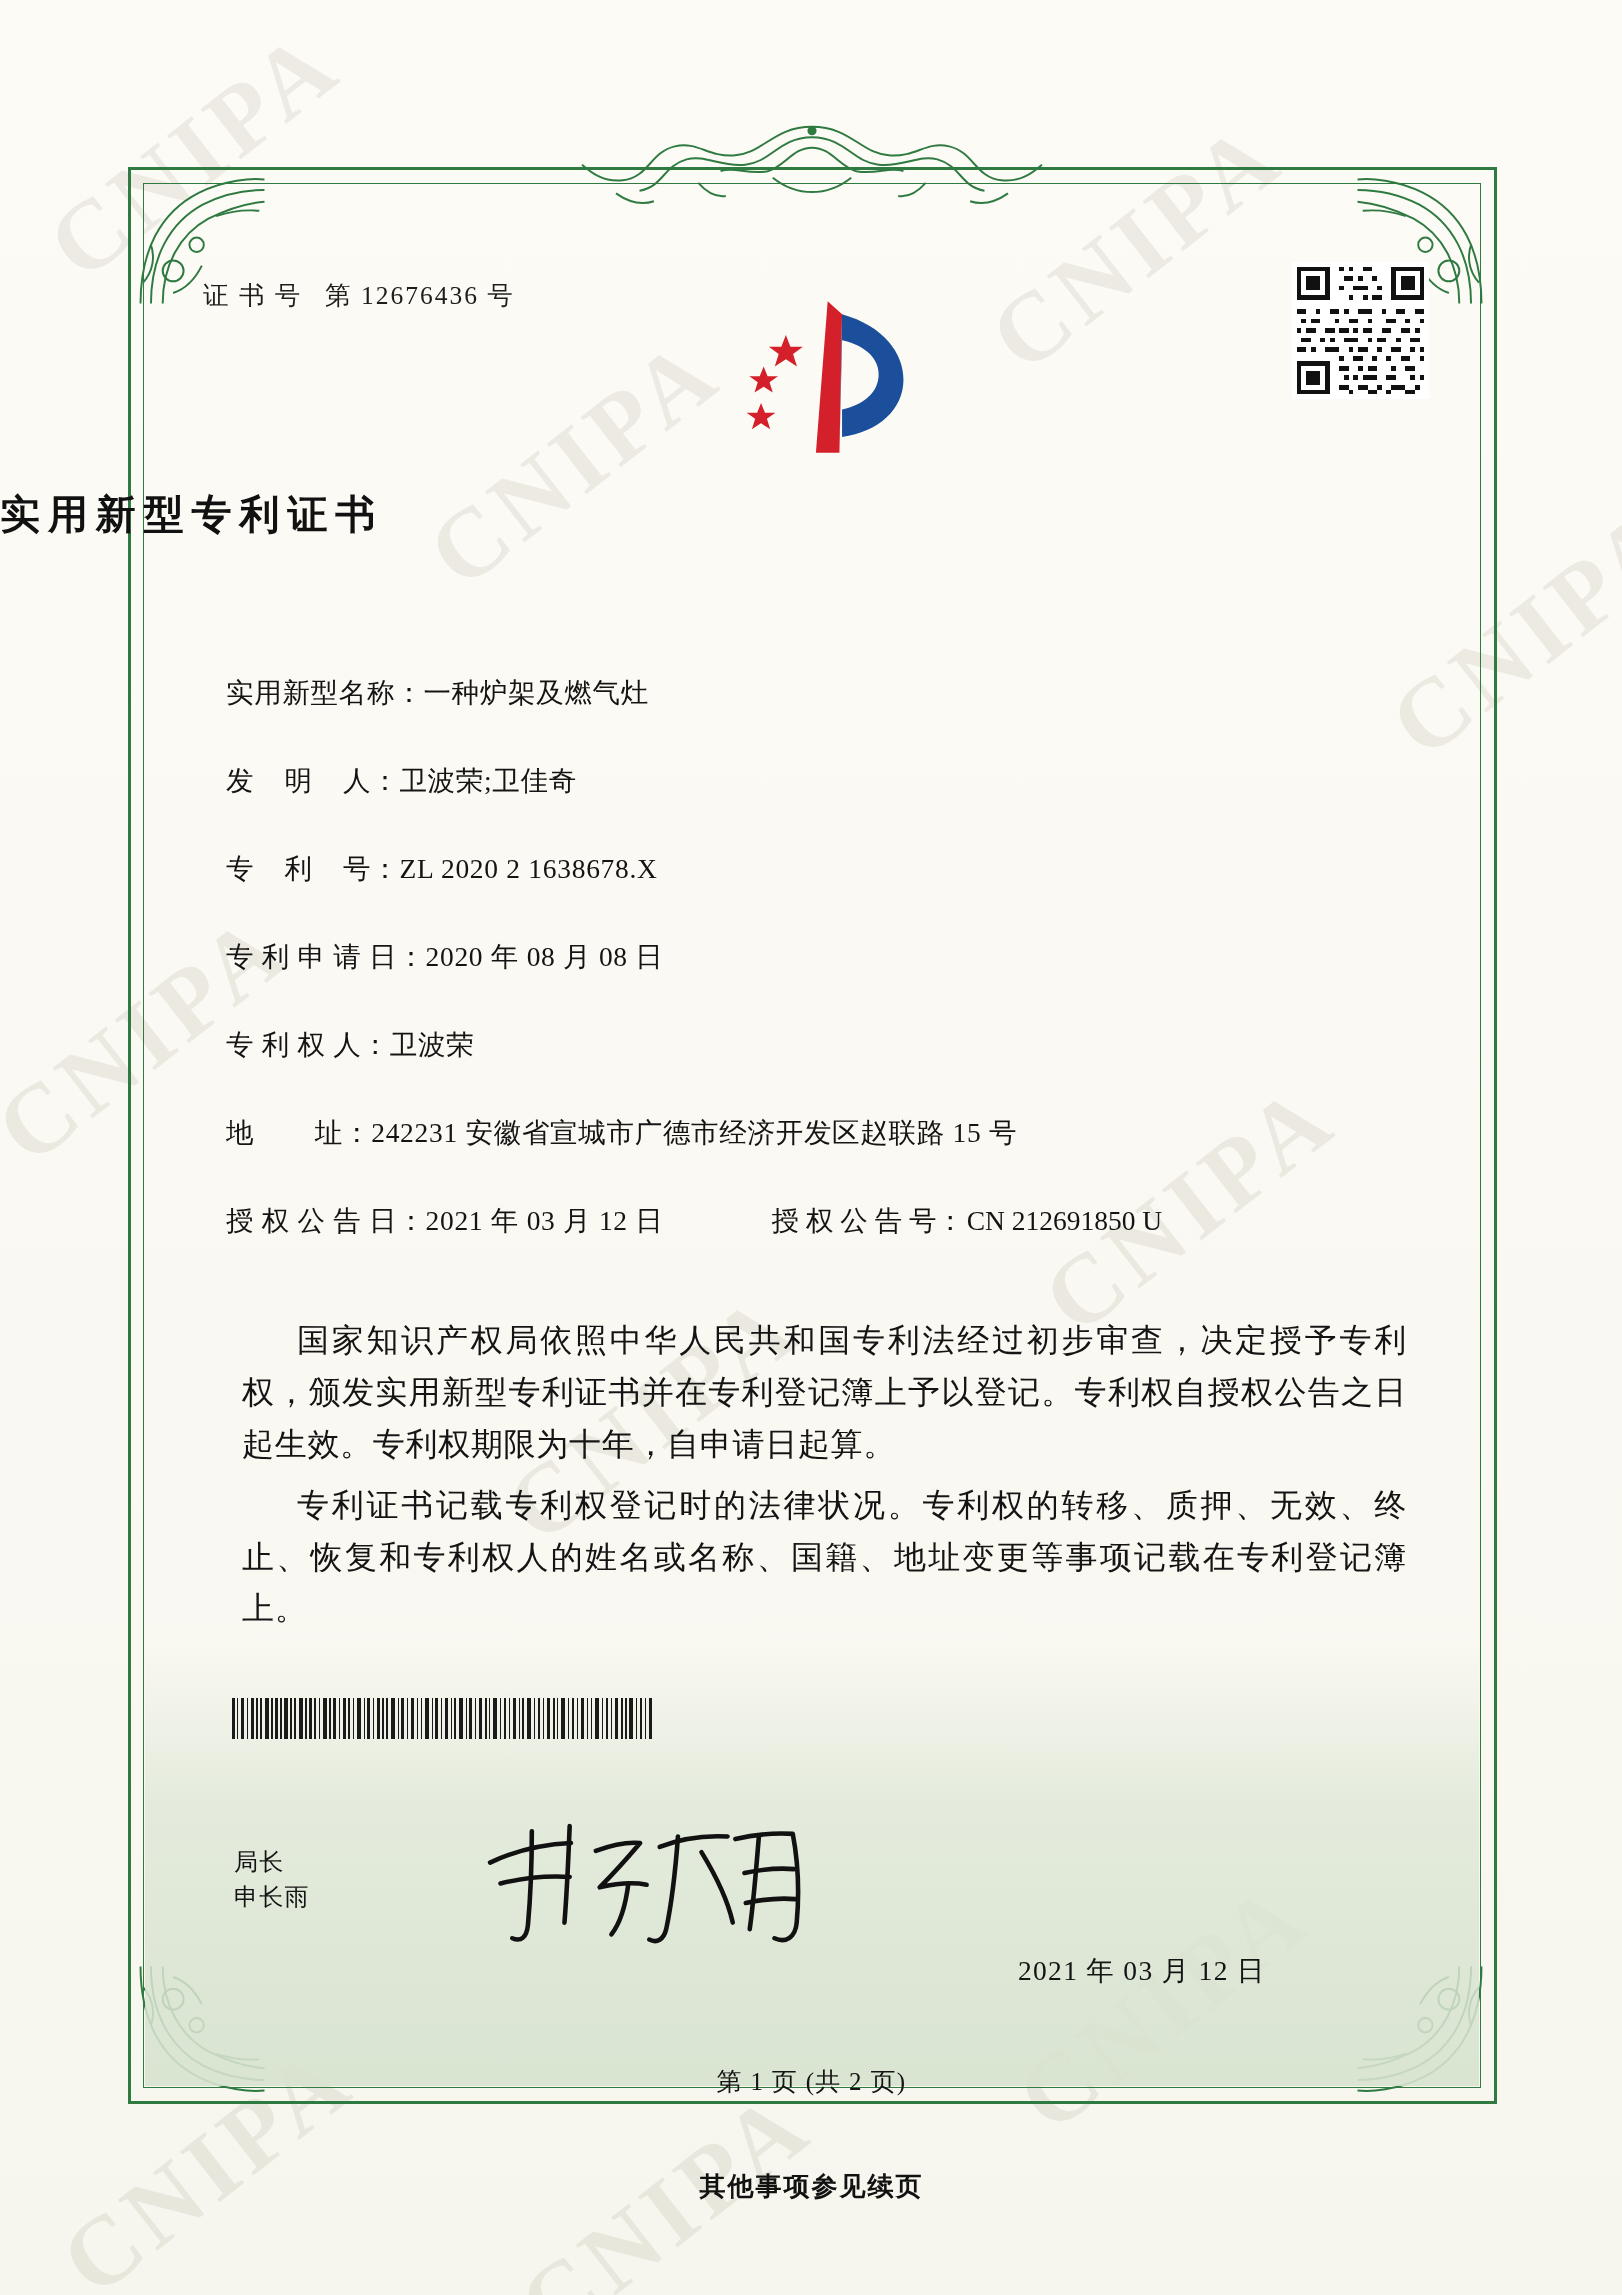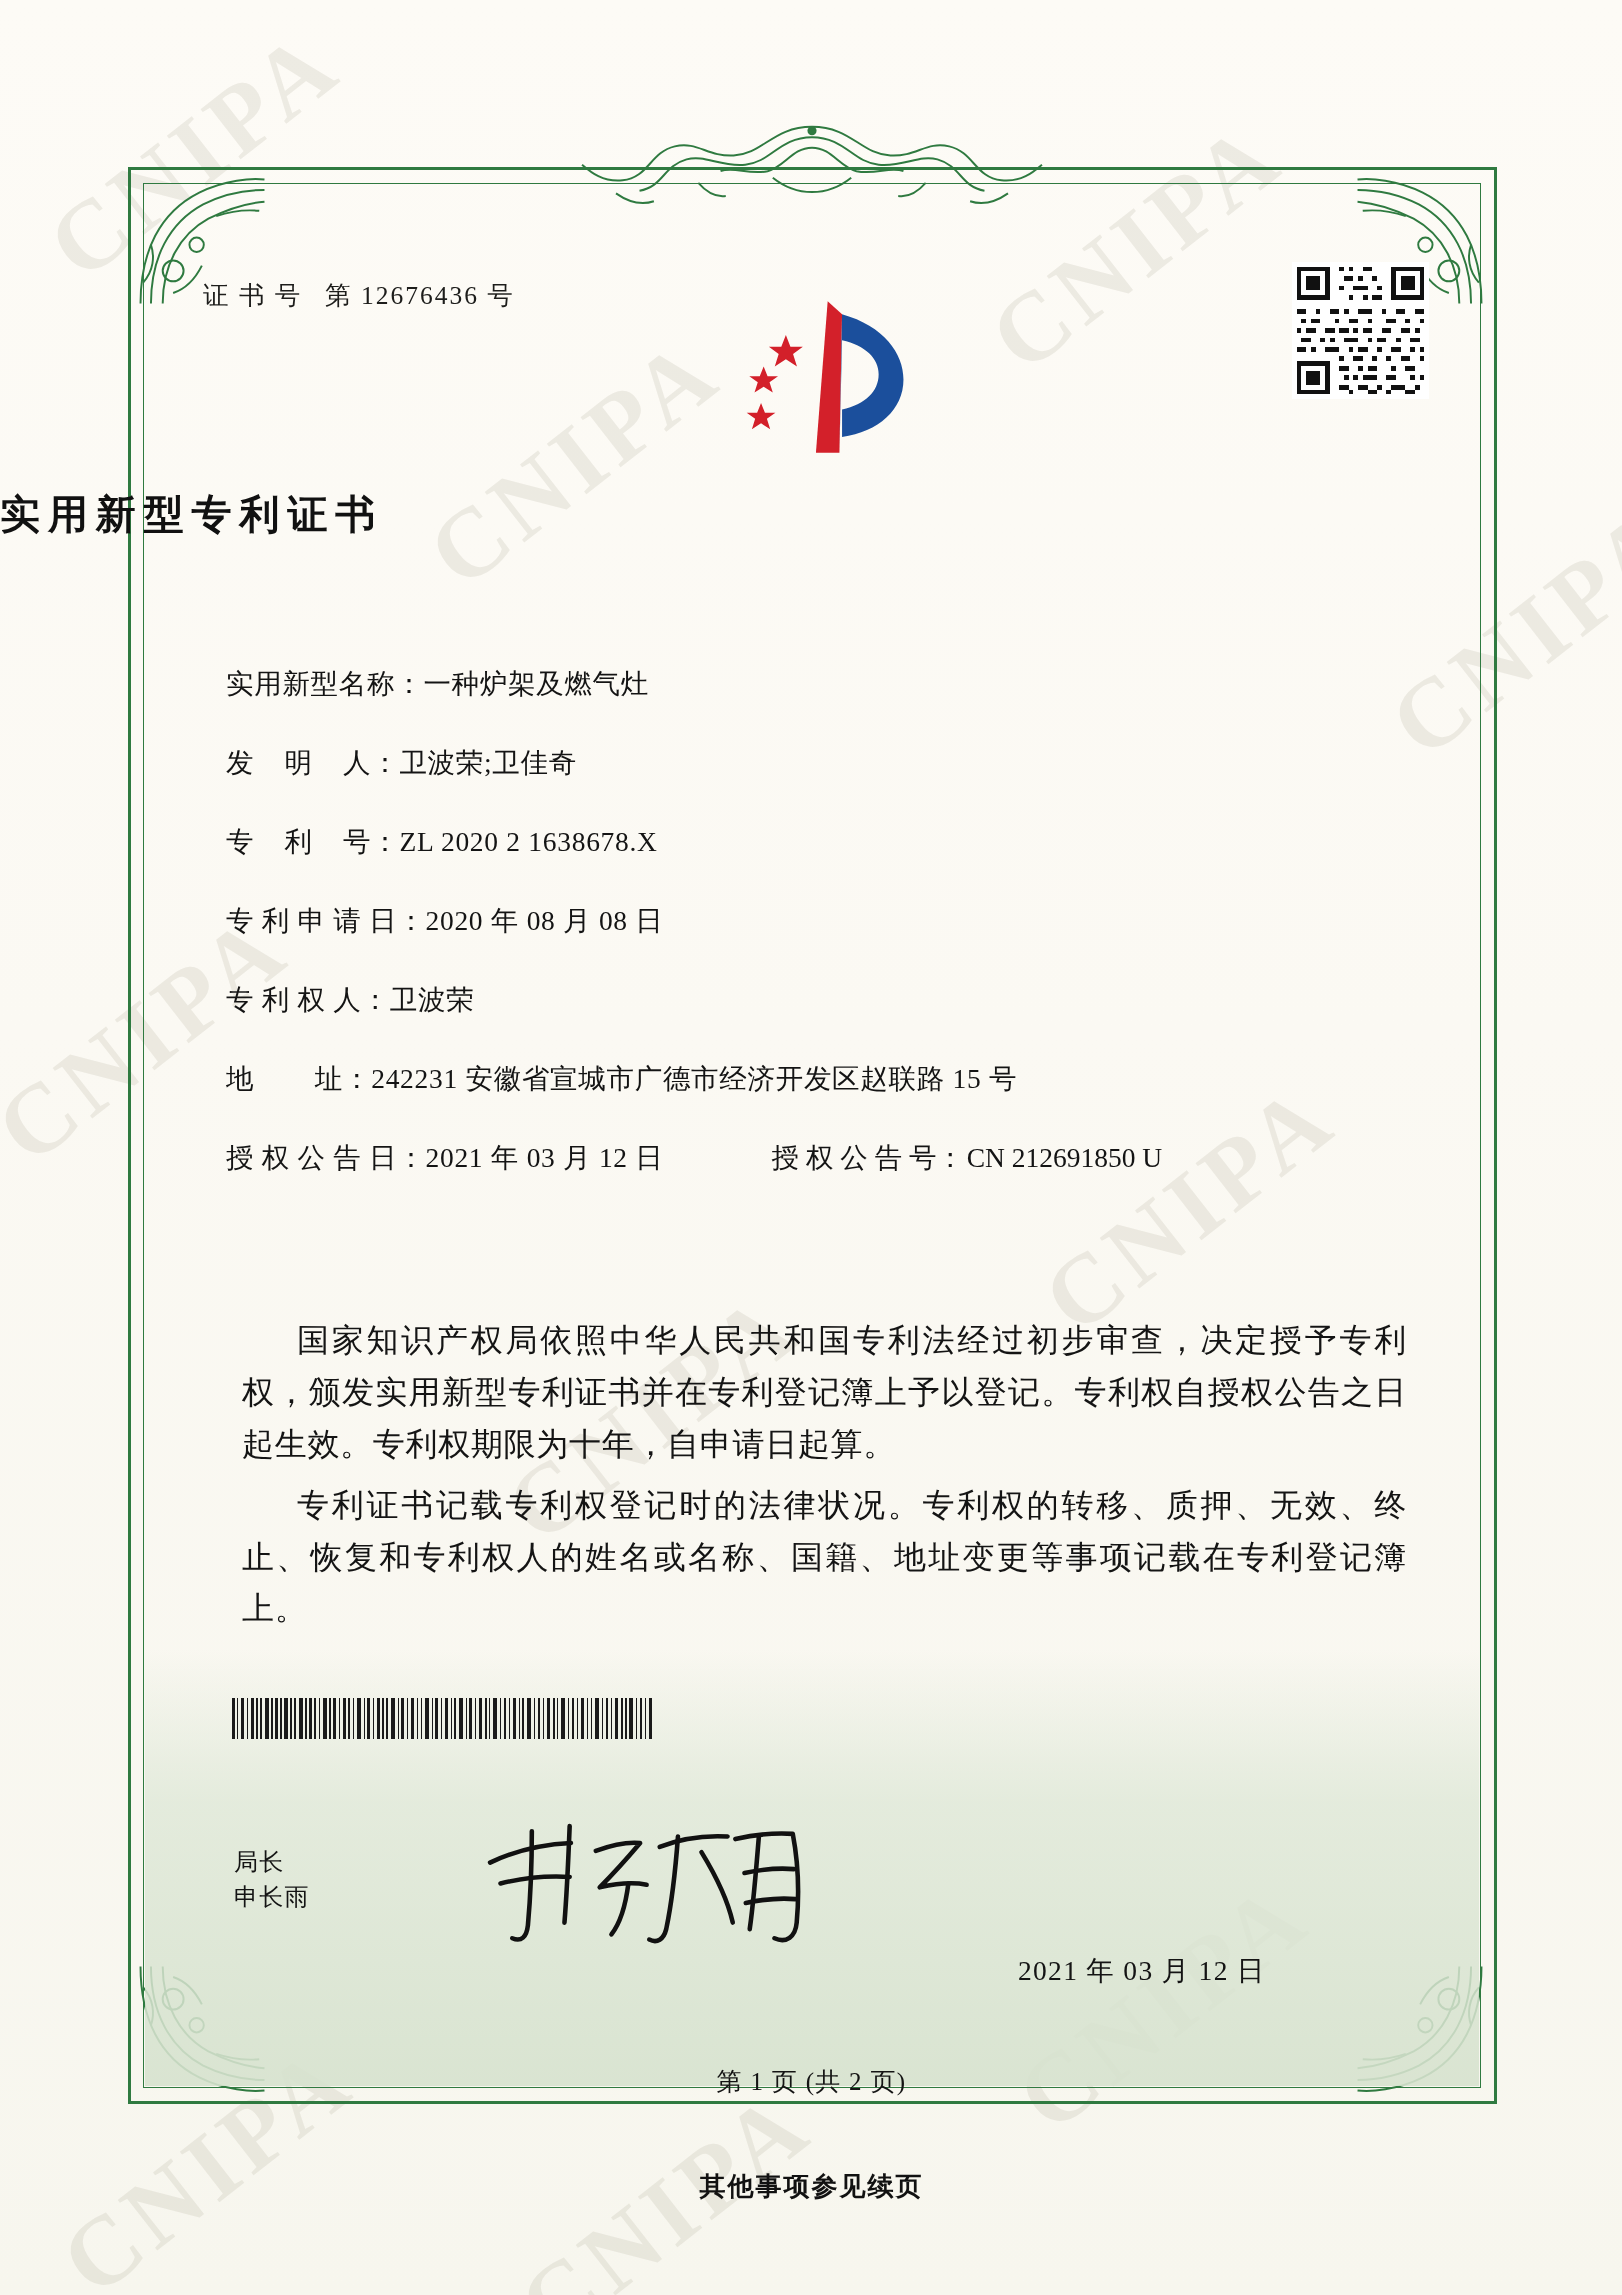--- a/index.html
+++ b/index.html
@@ -138,20 +138,21 @@
     line-height: 1.2;
   }
   .lbl {
     flex: 0 0 auto;
     white-space: pre;
     letter-spacing: 0.7px;
   }
   .val {
     flex: 1 1 auto;
     letter-spacing: 0.7px;
+    margin-top: 9px;
   }
   .row.split .val { flex: 0 0 auto; }
   .row.split .lbl2 {
     margin-left: 108px;
     white-space: pre;
   }
   .row.split .val2 { margin-left: 2.6px; }
 
   
   .paras {

